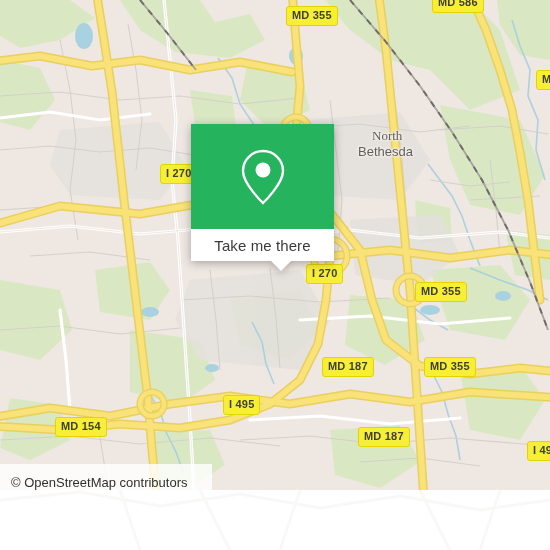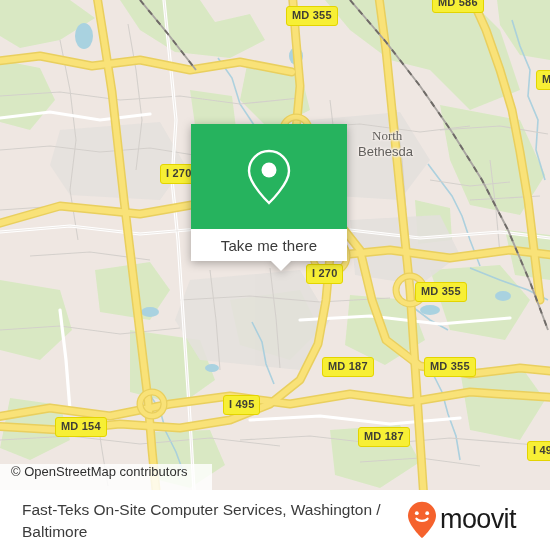--- a/index.html
+++ b/index.html
@@ -89,21 +89,21 @@
       -1px -1px 2px #f2ece8;
     white-space: nowrap;
     pointer-events: none;
   }
 
   
   #popup {
     position: absolute;
     left: 191px;
     top: 124px;
-    width: 156px;
+    width: 143px;
     filter: drop-shadow(0 2px 5px rgba(0,0,0,0.30));
   }
   #popup-image {
     height: 105px;
     background: #26b35e;
     display: flex;
     align-items: center;
     justify-content: center;
   }
   #popup-pin-icon { display: block; }
@@ -133,21 +133,21 @@
 
   
   #attribution {
     position: absolute;
     left: 0;
     top: 464px;
     width: 212px;
     height: 26px;
     background: rgba(255,255,255,0.82);
     display: flex;
-    align-items: flex-start;
+    align-items: flex-end;
   }
   #attribution-text {
     padding-left: 11px;
     font-size: 13px;
     color: #2f2f2f;
     font-family: "Liberation Sans", sans-serif;
     white-space: nowrap;
   }
 
   
@@ -368,28 +368,14 @@
         <path d="M0,500 L80,492 L160,506 L240,494 L320,508 L400,496 L480,510 L550,500"></path>
         <path d="M120,490 L140,550"></path>
         <path d="M300,490 L280,550"></path>
         <path d="M420,490 L450,550"></path>
         <path d="M200,490 L230,550"></path>
         <path d="M500,490 L480,550"></path>
       </g>
     </svg>
   </div>
 
-  <div id="footer">
-    <div id="footer-title">Fast-Teks On-Site Computer Services, Washington / Baltimore</div>
-    <div id="footer-brand">
-      <svg id="brand-pin-icon" width="30" height="38" viewBox="0 0 30 38">
-        <path d="M15 0.8 C7.3 0.8 1 7.1 1 14.8 C1 24.4 15 37.2 15 37.2 C15 37.2 29 24.4 29 14.8 C29 7.1 22.7 0.8 15 0.8 Z" fill="#f5622d"></path>
-        <circle cx="9.8" cy="12.2" r="1.9" fill="#ffffff"></circle>
-        <circle cx="20.2" cy="12.2" r="1.9" fill="#ffffff"></circle>
-        <path d="M9.4 17.6 C11.4 20.6 18.6 20.6 20.6 17.6" fill="none" stroke="#ffffff" stroke-width="2.1" stroke-linecap="round"></path>
-      </svg>
-      <svg id="brand-wordmark" width="96" height="30" viewBox="0 0 96 30">
-        <text x="0" y="23" font-family="'Liberation Sans', sans-serif" font-size="27" fill="#1a1a1a" letter-spacing="-0.6">moovit</text>
-      </svg>
-    </div>
-  </div>
 
 </div>
 
 </body></html>

